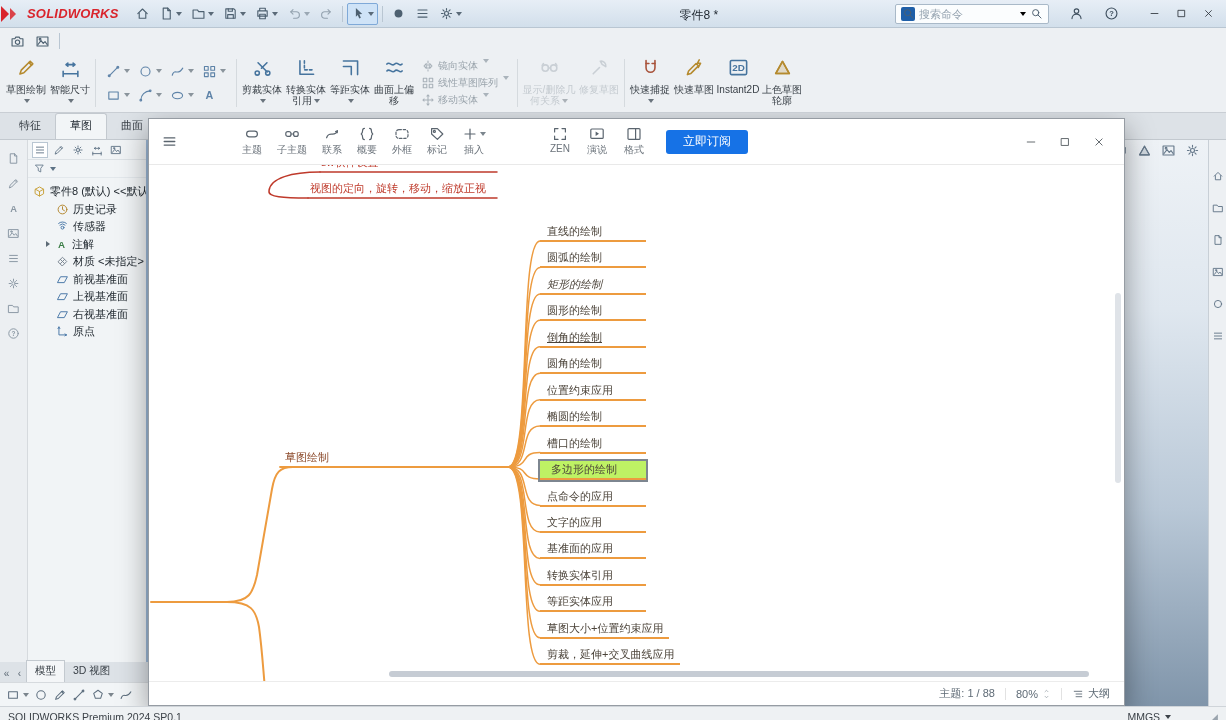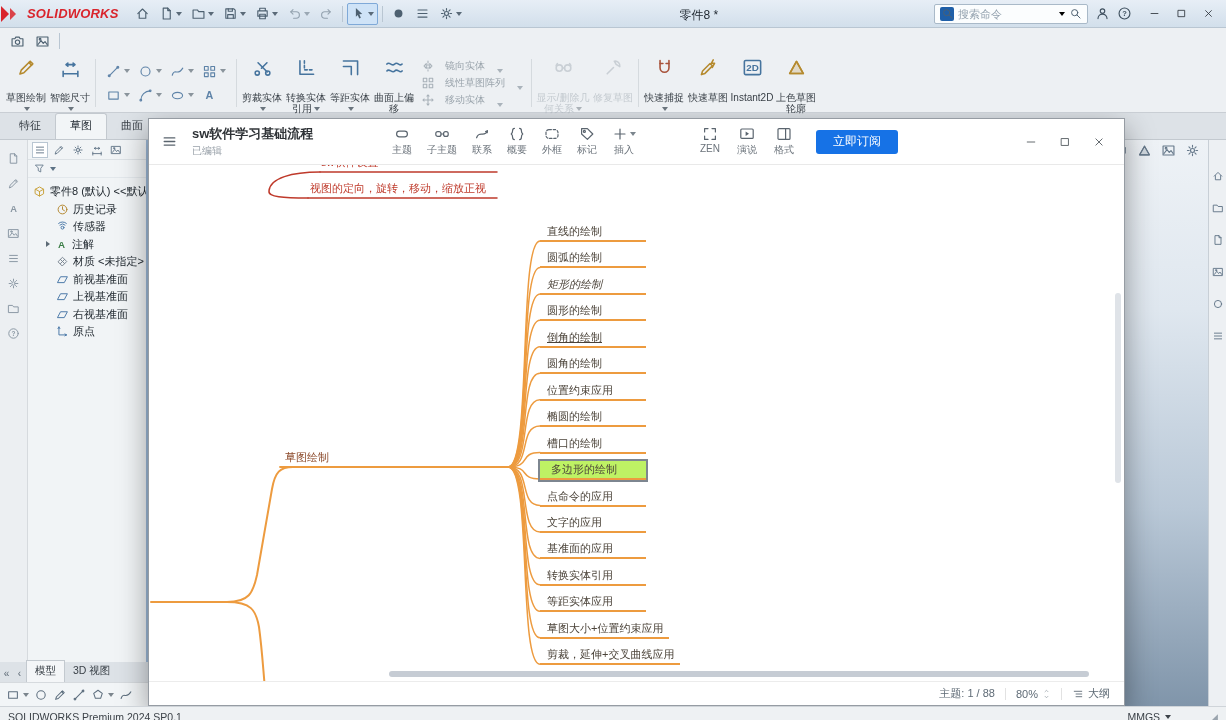--- a/index.html
+++ b/index.html
@@ -16,50 +16,50 @@
   .logo{display:flex;align-items:center;gap:3px;padding:0 8px 0 0;}
   .logo-mark{color:#d9242c;width:24px;height:18px;display:inline-flex;}
   .logo-mark svg{width:100%;height:100%;fill:currentColor;}
   .logo-text{font-size:13px;font-weight:bold;font-style:italic;color:#d9242c;letter-spacing:.2px;}
   .qat{display:flex;align-items:center;gap:1px;margin-left:4px;}
   .qbtn{display:flex;align-items:center;height:22px;padding:0 3px;border-radius:2px;color:#4d6070;border:1px solid transparent;}
   .qbtn.qactive{background:#cfe3f7;border:1px solid #7fa9d8;}
   .qbtn .dd{border-top-color:#5a6a78;}
   .qsep{width:1px;height:16px;background:#b9c6d2;margin:0 3px;}
   .doc-title{position:absolute;left:57%;transform:translateX(-50%);top:7px;font-size:12px;color:#1f2730;white-space:nowrap;}
-  .tb-right{margin-left:auto;display:flex;align-items:center;gap:7px;padding-right:4px;}
+  .tb-right{margin-left:auto;display:flex;align-items:center;gap:20px;padding-right:4px;}
   .searchbox{display:flex;align-items:center;gap:4px;width:154px;height:20px;background:#fbfdfe;border:1px solid #a9b9c8;border-radius:2px;padding:0 5px;}
   .s-badge{width:14px;height:14px;background:#1f5fa8;border-radius:2px;color:#fff;display:inline-flex;align-items:center;justify-content:center;flex:none;}
   .s-badge .icw{width:10px;height:10px;}
   .searchbox input{border:none;outline:none;background:transparent;flex:1;min-width:0;font-size:11px;color:#333;}
   .searchbox input::placeholder{color:#93a1ae;}
   .searchbox .icw{color:#4d6070;width:13px;height:13px;}
   .tbtn{color:#3e4f5e;display:inline-flex;align-items:center;}
   .tbtn .icw{width:15px;height:15px;}
   .winctl{display:flex;align-items:center;margin-left:2px;}
   .winctl span{width:27px;height:24px;display:inline-flex;align-items:center;justify-content:center;color:#2b3138;}
   .winctl .icw{width:11px;height:11px;}
 
   
   .ribbon{position:absolute;left:0;top:28px;width:100%;height:85px;background:#edf0f3;border-bottom:1px solid #c9ced4;z-index:50;}
   .mini-row{height:26px;display:flex;align-items:center;gap:2px;padding:2px 6px;}
   .groups-row{height:58px;display:flex;align-items:stretch;padding:0 4px;}
   .rsep{width:1px;background:#d5dade;margin:5px 3px;}
-  .rbig{width:44px;display:flex;flex-direction:column;align-items:center;padding-top:3px;gap:10px;flex:none;}
+  .rbig{width:44px;display:flex;flex-direction:column;align-items:center;padding-top:3px;gap:2px;flex:none;}
   .rbig.wide{width:56px;}
   .rbig .icw{width:21px;height:21px;}
   .rlabel{font-size:10px;line-height:11px;text-align:center;color:#3a4148;}
   .rbig.dis .rlabel{color:#9aa4ac;}
   .rbig .dd{border-top-color:#6a747d;}
   .rgrid{display:grid;grid-template-columns:repeat(4,auto);grid-auto-rows:24px;align-content:center;column-gap:4px;padding:0 5px;color:#5e83a8;}
   .gcell{display:flex;align-items:center;gap:1px;padding:0 2px;}
   .gcell .icw{width:15px;height:15px;}
   .gcell .dd{border-top-color:#8a949c;}
   .rcol{display:flex;flex-direction:column;justify-content:center;gap:3px;padding:0 5px;}
-  .scitem{display:flex;align-items:flex-end;gap:10px;font-size:10px;color:#9aa4ac;white-space:nowrap;}
+  .scitem{display:flex;align-items:flex-start;gap:3px;font-size:10px;color:#9aa4ac;white-space:nowrap;}
   .scitem .icw{width:14px;height:14px;color:#a7b0b8;}
   .scitem .dd{border-top-color:#aab3bb;}
 
   
   .cmdtabs{position:absolute;left:0;top:113px;width:100%;height:27px;background:#dde2e7;display:flex;align-items:flex-end;padding-left:5px;border-bottom:1px solid #c3c9cf;z-index:10;}
   .ctab{padding:4px 14px 6px;font-size:11px;color:#3a4148;}
   .ctab.active{background:#f2f5f7;border:1px solid #c3c9cf;border-bottom:none;border-radius:3px 3px 0 0;color:#1f2730;}
 
   
   .left-strip{position:absolute;left:0;top:140px;width:28px;height:522px;background:#eceff2;border-right:1px solid #d6dade;display:flex;flex-direction:column;align-items:center;gap:12px;padding-top:12px;z-index:5;}
@@ -934,24 +934,20 @@
 
   <div class="mm-window">
     <div class="mm-header">
       <span class="mm-menu" id="mm-menu">
           <span class="icw">
             <svg viewBox="0 0 16 16">
               <path d="M3 4.6h10M3 8h10M3 11.4h10"></path>
             </svg>
           </span>
         </span>
-      <div class="mm-titleblock">
-        <div class="mm-title">sw软件学习基础流程</div>
-        <div class="mm-sub">已编辑</div>
-      </div>
       <div class="mm-toolbar" id="mm-toolbar">
           <div class="mmt">
             <span class="mmt-ic">
               <span class="icw">
                 <svg viewBox="0 0 16 16">
                   <rect x="2.6" y="5.2" width="10.8" height="5.6" rx="2.8"></rect>
                 </svg>
               </span>
             </span>
             <span class="mmt-lb">主题</span>

